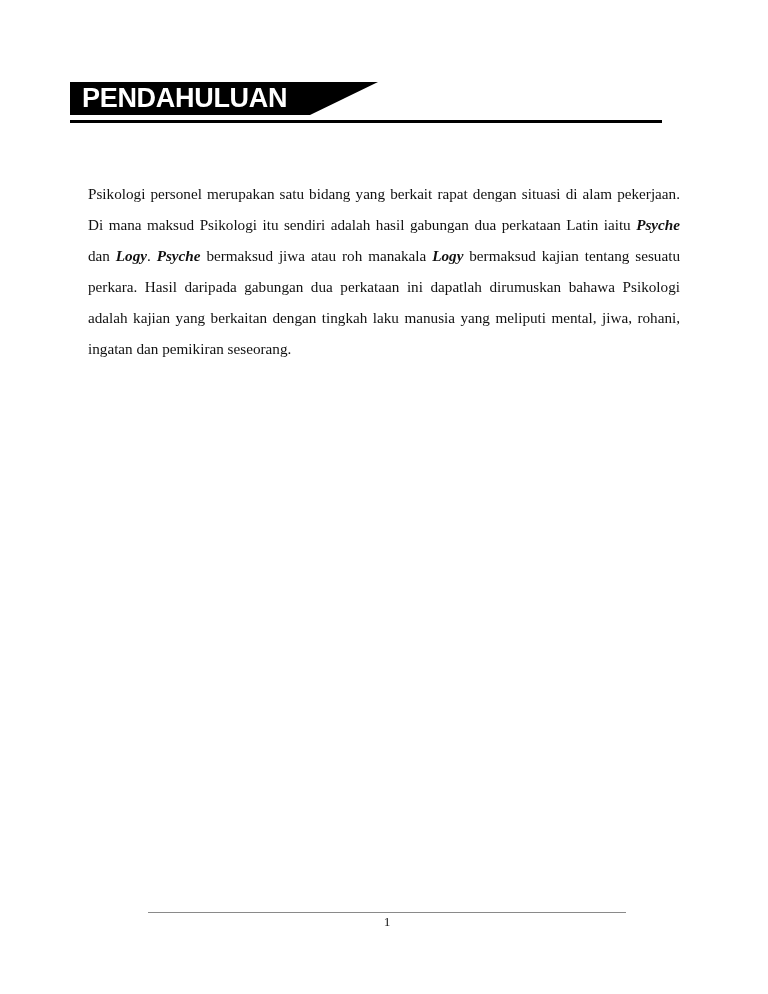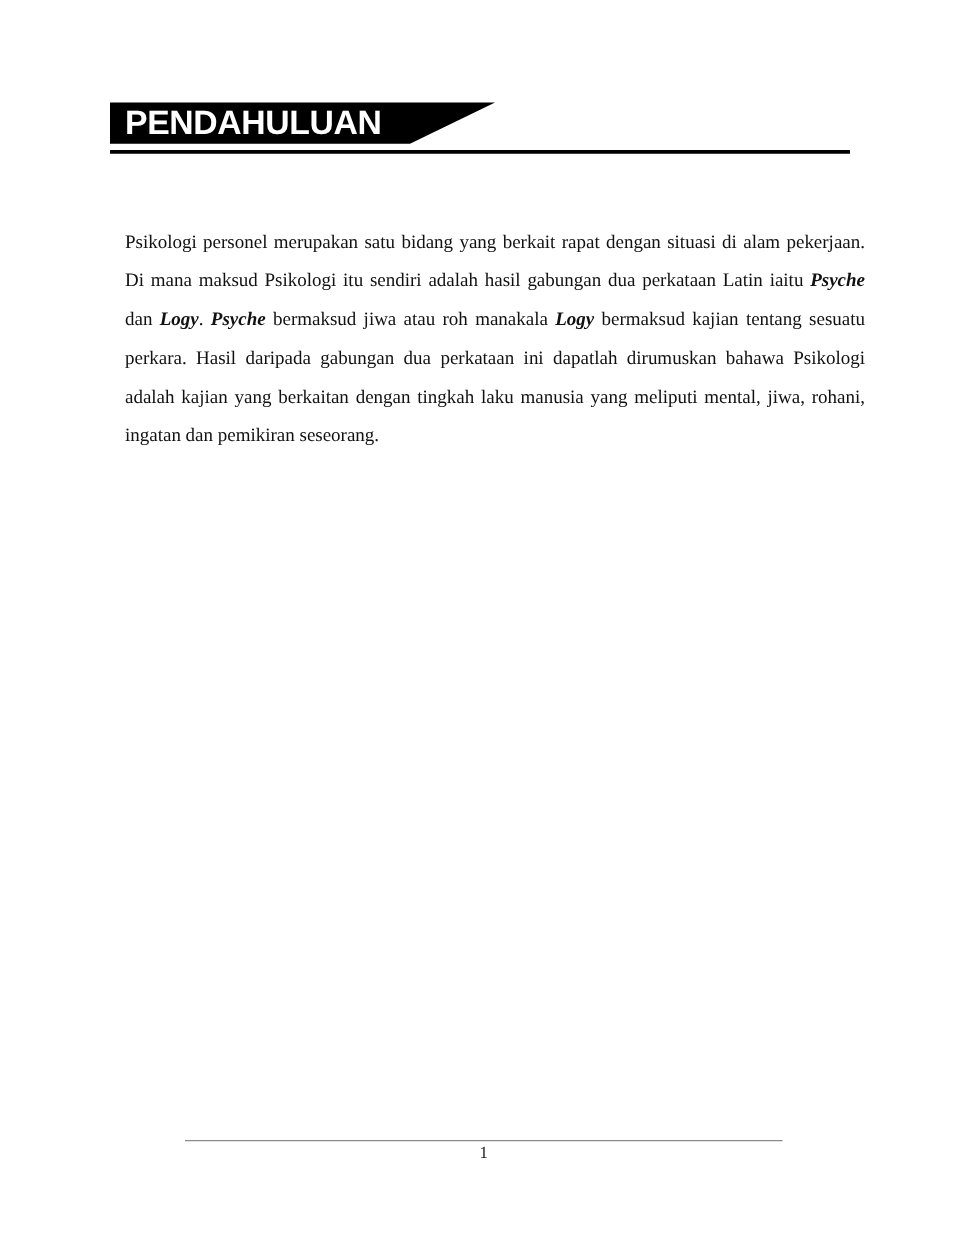--- a/index.html
+++ b/index.html
@@ -19,21 +19,21 @@
     position: absolute;
     left: 0;
     top: 0;
     width: 768px;
     height: 994px;
     background: #ffffff;
   }
   
   .heading-wrap {
     position: absolute;
-    left: 88px;
+    left: 70px;
     top: 82px;
     width: 592px;
     height: 46px;
   }
   .heading-bar {
     position: absolute;
     left: 0;
     top: 0;
     height: 33px;
     width: 240px;
@@ -64,21 +64,21 @@
     position: absolute;
     left: 0;
     top: 38px;
     width: 592px;
     height: 3px;
     background: #000000;
   }
   
   .body-text {
     position: absolute;
-    left: 100px;
+    left: 88px;
     top: 178px;
     width: 592px;
   }
   .para {
     font-size: 15.2px;
     line-height: 31px;
     text-align: justify;
     margin: 0 0 31px 0;
     color: #111111;
   }

